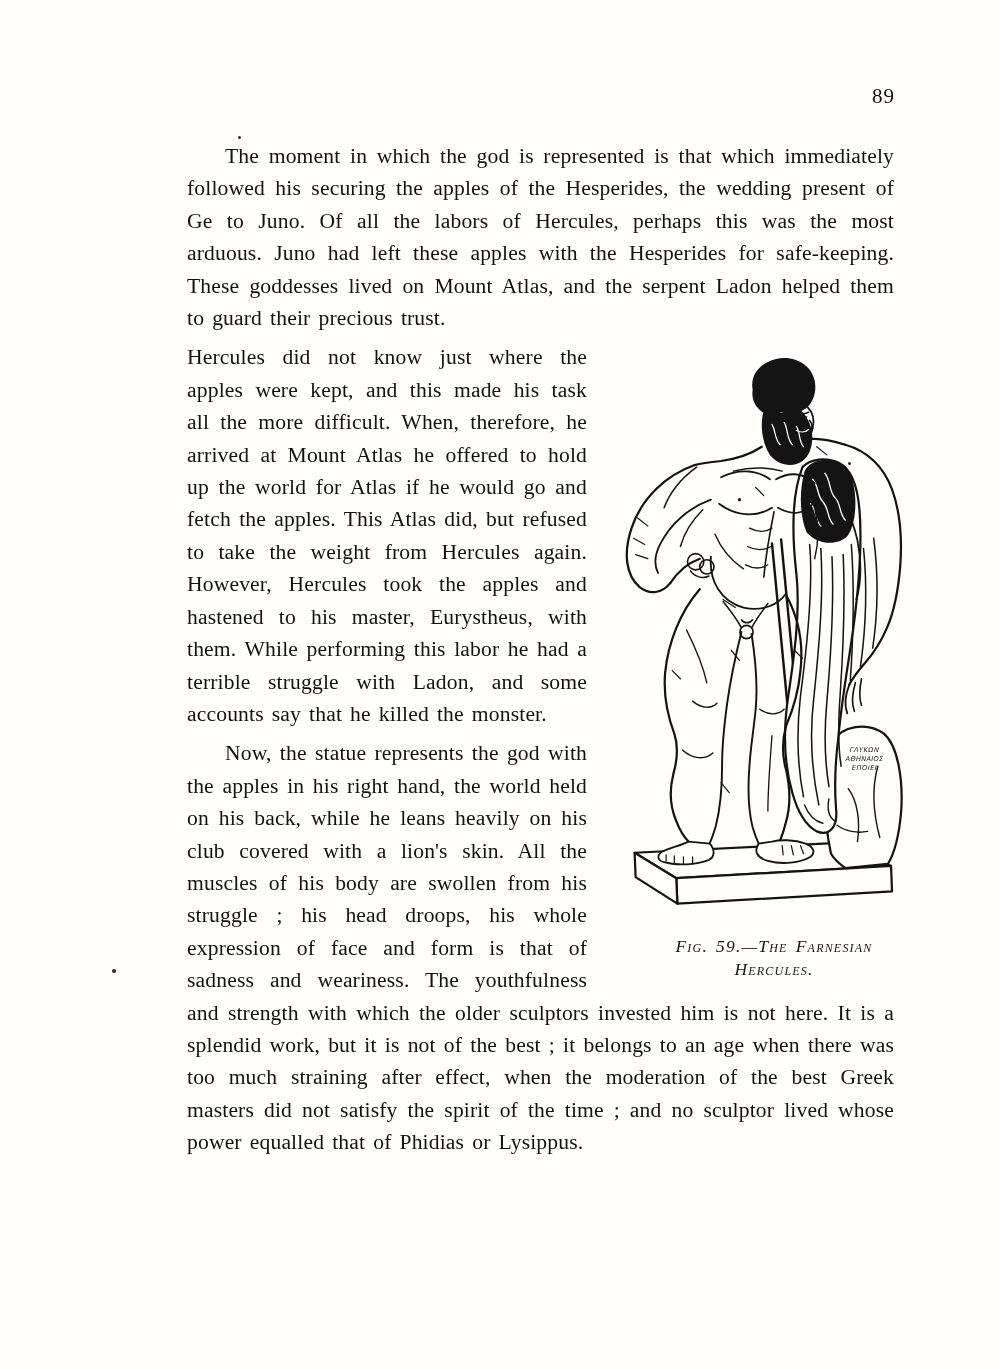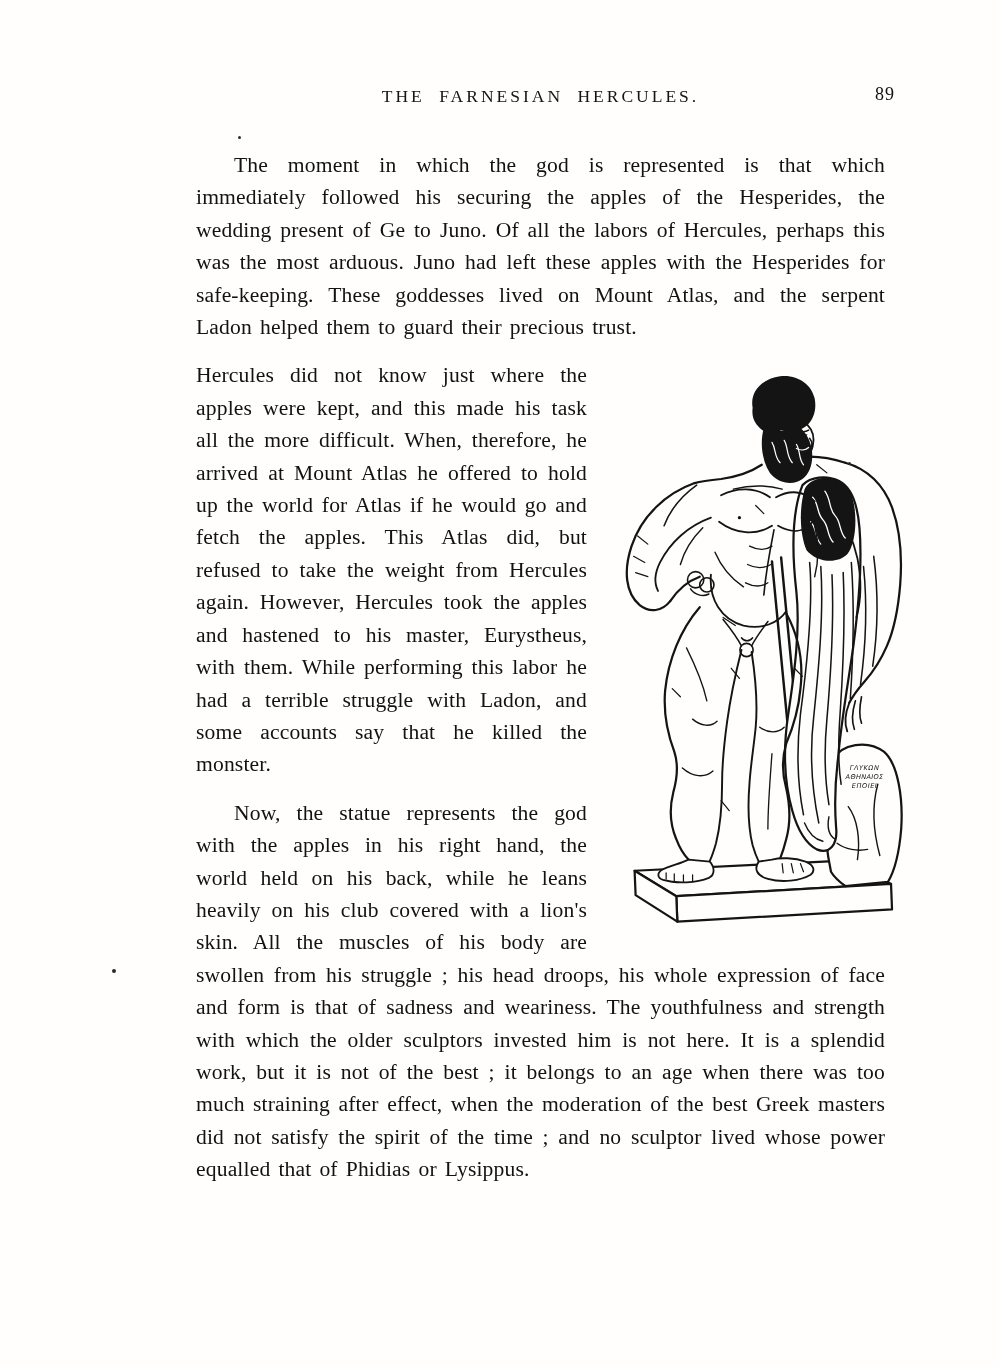--- a/index.html
+++ b/index.html
@@ -9,28 +9,28 @@
     font-family:"Liberation Serif","DejaVu Serif",serif;
   }
   .running-head {
     position:absolute; top:86px; left:180px; width:721px; height:26px;
   }
   .running-title {
     display:block; text-align:center; font-size:17.5px;
     letter-spacing:3px; word-spacing:7px; color:#141414;
   }
   .page-number {
-    position:absolute; right:6px; top:-2px; font-size:18px; letter-spacing:1px;
+    position:absolute; right:6px; top:-2px; font-size:21px; letter-spacing:1px;
   }
   .body-text {
     position:absolute; top:133px; left:180px; width:721px;
     font-size:21.6px; line-height:32.4px; text-align:justify;
     word-spacing:2.5px; letter-spacing:0.15px; color:#121212;
   }
-  .body-text p { margin:16px; }
+  .body-text p { margin:7px; }
   .indent { text-indent:38px; }
   figure.statue-figure {
     float:right; width:346px; margin:4px -46px 2px 14px; padding:0;font-style:italic;
   }
   figure.statue-figure svg { display:block; }
   figcaption.fig-caption {
     margin-top:10px; text-align:center; font-variant:small-caps;
     font-size:17.5px; line-height:23px; letter-spacing:1.2px; color:#141414;
   }
   figcaption.fig-caption span { display:block; }
@@ -38,21 +38,20 @@
   .speck1 { left:112px; top:969px; width:4px; height:4px; }
   .speck2 { left:238px; top:136px; width:3px; height:3px; }
   .speck3 { left:848px; top:462px; width:3px; height:3px; }
 </style>
 </head>
 <body>
 
 <div class="page">
 
   <div class="running-head">
-    <span class="running-title">THE FARNESIAN HERCULES.</span>
     <span class="page-number">89</span>
   </div>
 
   <div class="body-text">
     <p class="indent">The moment in which the god is represented is that which immediately followed his securing the apples of the Hesperides, the wedding present of Ge to Juno.  Of all the labors of Hercules, perhaps this was the most arduous. Juno had left these apples with the Hesperides for safe-keeping.  These goddesses lived on Mount Atlas, and the serpent Ladon helped them to guard their precious trust.</p>
 
     <div>
       <figure class="statue-figure">
         <svg width="346" height="580" viewBox="0 0 340 570" xmlns="http://www.w3.org/2000/svg">
           <g stroke="#141414" stroke-width="2.2" fill="none" stroke-linecap="round" stroke-linejoin="round">
@@ -179,20 +178,24 @@
               <path d="M212 100 L222 108"></path>
               <path d="M120 250 L132 258"></path>
               <path d="M128 300 L136 310"></path>
               <path d="M190 300 L198 308"></path>
               <path d="M118 430 L126 440"></path>
               <path d="M70 320 L78 328"></path>
               <path d="M152 140 L160 148"></path>
             </g>
           </g>
         </svg>
+        <figcaption class="fig-caption">
+          <span>Fig. 59.—The Farnesian</span>
+          <span>Hercules.</span>
+        </figcaption>
       </figure>
 
       <p>Hercules did not know just where the apples were kept, and this made his task all the more difficult. When, therefore, he arrived at Mount Atlas he offered to hold up the world for Atlas if he would go and fetch the apples.  This Atlas did, but refused to take the weight from Hercules again.  However, Hercules took the apples and hastened to his master, Eurystheus, with them.  While performing this labor he had a terrible struggle with Ladon, and some accounts say that he killed the monster.</p>
       <p class="indent">Now, the statue represents the god with the apples in his right hand, the world held on his back, while he leans heavily on his club covered with a lion's skin.  All the muscles of his body are swollen from his struggle ; his head droops, his whole expression of face and form is that of sadness and weariness.  The youthfulness and strength with which the older sculptors invested him is not here.  It is a splendid work, but it is not of the best ; it belongs to an age when there was too much straining after effect, when the moderation of the best Greek masters did not satisfy the spirit of the time ; and no sculptor lived whose power equalled that of Phidias or Lysippus.</p>
     </div>
   </div>
 
   <div class="speck speck1"></div>
   <div class="speck speck2"></div>
   <div class="speck speck3"></div>

